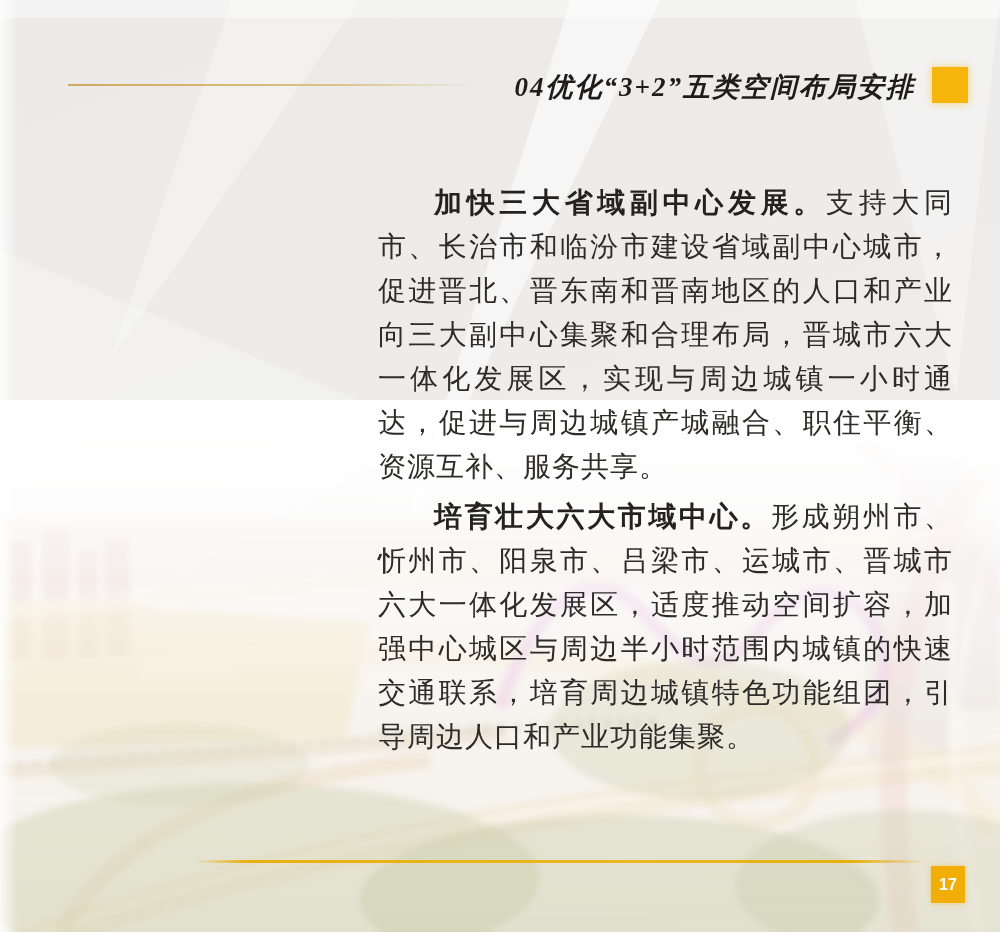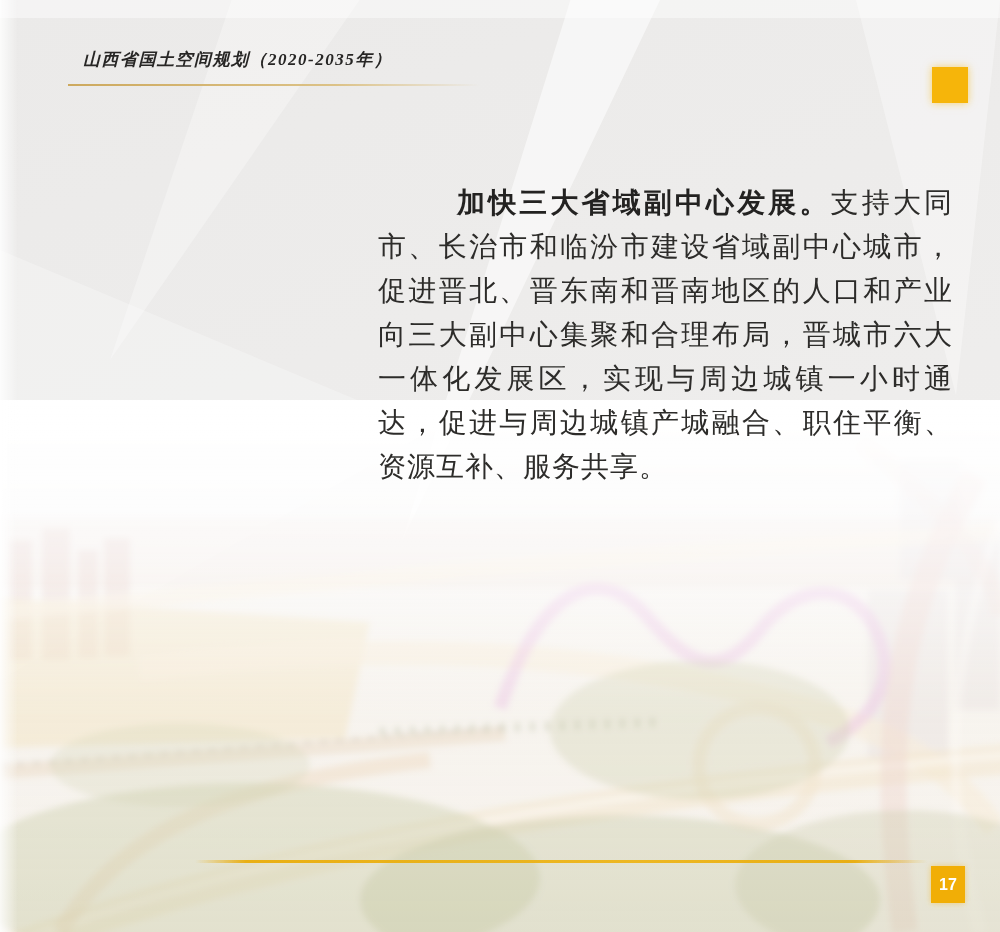--- a/index.html
+++ b/index.html
@@ -44,21 +44,21 @@
   }
 
   
   .body-text{
     position:absolute;left:378px;top:181px;width:575px;z-index:4;
     font-size:28px;line-height:44px;letter-spacing:1px;color:#2d2c2a;
     text-align:justify;
   }
   .body-text p{margin:0;text-indent:2em;}
   .body-text p + p{margin-top:6px;}
-  .lead{font-weight:bold;color:#232221;margin-left:23px;}
+  .lead{font-weight:bold;color:#232221;}
 
   
   .footer-line{
     position:absolute;left:195px;top:860px;width:733px;height:3px;z-index:6;
     background:linear-gradient(to right,rgba(233,169,0,0),#e9a900 7%,#edb210 60%,#e9a900 90%,rgba(233,169,0,0));
     opacity:.9;
   }
   .page-badge{
     position:absolute;left:931px;top:866px;width:34px;height:37px;z-index:6;
     background:#F1AE06;color:#ffffff;
@@ -140,24 +140,25 @@
       <ellipse cx="905" cy="485" rx="170" ry="75" fill="#939c62" opacity="0.35"></ellipse>
       <ellipse cx="180" cy="365" rx="130" ry="42" fill="#a3a870" opacity="0.3"></ellipse>
 
       <path d="M380,332 L660,322" stroke="#6f7f4f" stroke-width="9" stroke-dasharray="5 10" fill="none" opacity="0.45"></path>
     </g>
     <rect x="0" y="0" width="1000" height="532" fill="url(#fade)"></rect>
   </svg>
 
   <div class="edge-fade-left"></div>
 
-  <div class="doc-title">山西省国土空间规划（2020-2035年）</div>
   <div class="doc-underline"></div>
+  <div class="section-title">04优化“3+2”五类空间布局安排</div>
   <div class="accent-square"></div>
 
   <div class="body-text">
     <p><span class="lead">加快三大省域副中心发展。</span><span>支持大同市、长治市和临汾市建设省域副中心城市，促进晋北、晋东南和晋南地区的人口和产业向三大副中心集聚和合理布局，晋城市六大一体化发展区，实现与周边城镇一小时通达，促进与周边城镇产城融合、职住平衡、资源互补、服务共享。</span></p>
+    <p><span class="lead">培育壮大六大市域中心。</span><span>形成朔州市、忻州市、阳泉市、吕梁市、运城市、晋城市六大一体化发展区，适度推动空间扩容，加强中心城区与周边半小时范围内城镇的快速交通联系，培育周边城镇特色功能组团，引导周边人口和产业功能集聚。</span></p>
   </div>
 
   <div class="footer-line"></div>
   <div class="page-badge">17</div>
 
 </div>
 
 </body></html>

